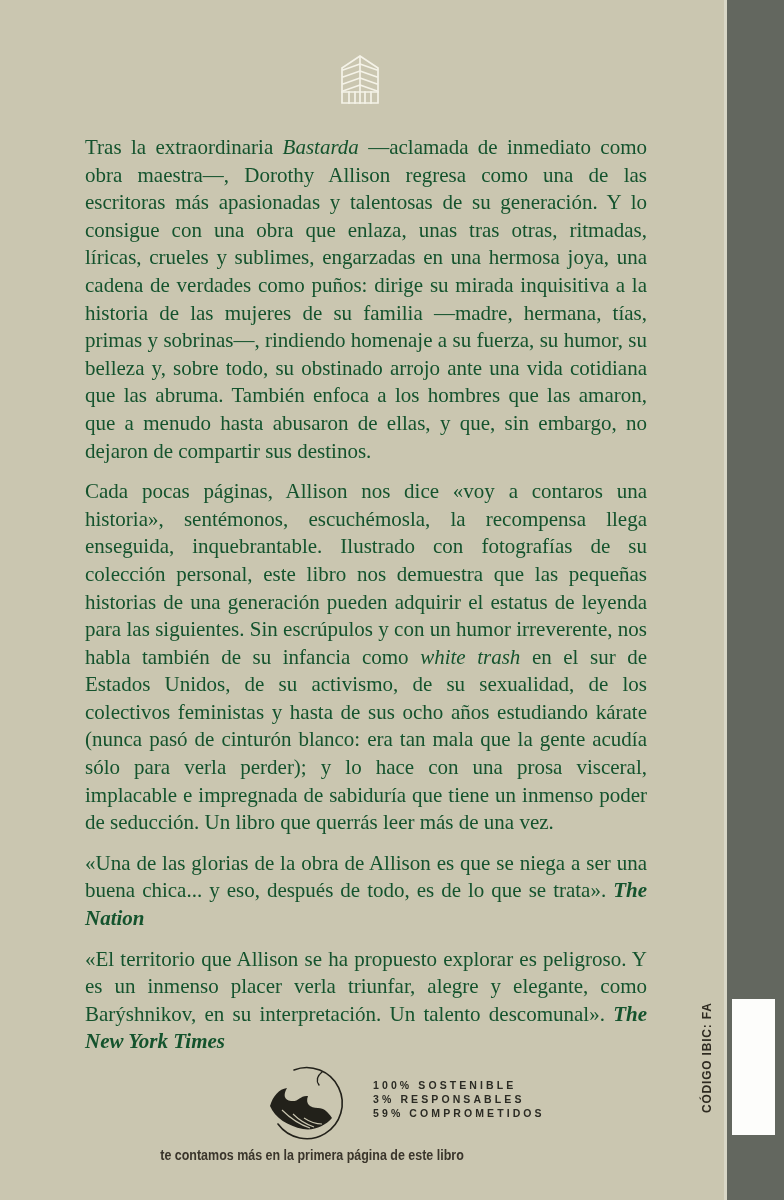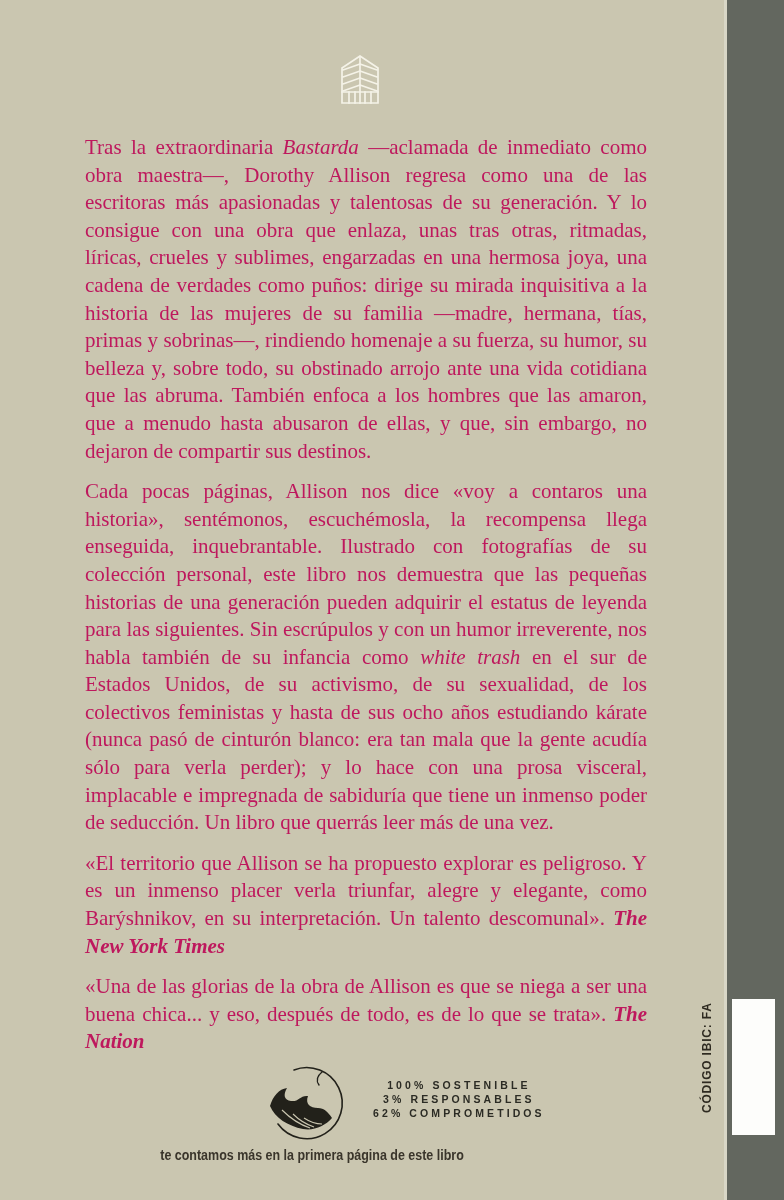--- a/index.html
+++ b/index.html
@@ -14,33 +14,33 @@
   .barcode-box{position:absolute;top:999px;right:9px;width:43px;height:136px;background:#fdfdfb;}
   .ibic{
     position:absolute;left:700px;top:1113px;width:106px;
     transform:rotate(-90deg);transform-origin:0 0;
     font-family:"Liberation Sans", sans-serif;font-weight:bold;font-size:12px;
     letter-spacing:.8px;color:#2e2a20;white-space:nowrap;text-align:center;
   }
   
   .pub-logo{position:absolute;left:341px;top:55px;width:38px;height:49px;}
   
-  .copy{position:absolute;left:85px;top:134px;width:562px;color:#be185d;}
+  .copy{position:absolute;left:85px;top:134px;width:562px;color:#14532d;}
   .copy p{
     margin:0 0 13px 0;font-size:21px;line-height:27.6px;text-align:justify;
     text-justify:inter-word;hyphens:auto;-webkit-hyphens:auto;
   }
   .copy .it{font-style:italic;}
   .copy .src{font-style:italic;font-weight:bold;}
   
   .eco-logo{position:absolute;left:266px;top:1062px;width:80px;height:80px;}
   .eco-lines{
     position:absolute;left:373px;top:1078px;
     font-family:"Liberation Sans", sans-serif;font-weight:bold;font-size:10.5px;
-    letter-spacing:3.1px;line-height:14px;color:#2b2b24;white-space:nowrap;text-align:center;
+    letter-spacing:3.1px;line-height:14px;color:#2b2b24;white-space:nowrap;
   }
   .tagline{
     position:absolute;left:312px;top:1147px;white-space:nowrap;
     transform:translateX(-50%) scaleX(.86);transform-origin:center;
     font-family:"Liberation Sans", sans-serif;font-weight:600;font-size:14.5px;
     color:#3a352b;
   }
 </style>
 </head>
 <body>
@@ -57,30 +57,30 @@
   <path d="M2 22 L19 16 M19 16 L36 22"></path>
   <path d="M2 29 L19 23 M19 23 L36 29"></path>
   <path d="M2 36 L19 30 M19 30 L36 36"></path>
   <path d="M1 37 L37 37"></path>
   <path d="M8 37 L8 48 M14 37 L14 48 M19 37 L19 48 M24 37 L24 48 M30 37 L30 48"></path>
 </svg>
 
 <div class="copy">
   <p><span>Tras la extraordinaria </span><span class="it">Bastarda</span><span> —aclamada de inmediato como obra maestra—, Dorothy Allison regresa como una de las escritoras más apasionadas y talentosas de su generación. Y lo consigue con una obra que enlaza, unas tras otras, ritmadas, líricas, crueles y sublimes, engarzadas en una hermosa joya, una cadena de verdades como puños: dirige su mirada inquisitiva a la historia de las mujeres de su familia —madre, hermana, tías, primas y sobrinas—, rindiendo homenaje a su fuerza, su humor, su belleza y, sobre todo, su obstinado arrojo ante una vida cotidiana que las abruma. También enfoca a los hombres que las amaron, que a menudo hasta abusaron de ellas, y que, sin embargo, no dejaron de compartir sus destinos.</span></p>
   <p><span>Cada pocas páginas, Allison nos dice «voy a contaros una historia», sentémonos, escuchémosla, la recompensa llega enseguida, inquebrantable. Ilustrado con fotografías de su colección personal, este libro nos demuestra que las pequeñas historias de una generación pueden adquirir el estatus de leyenda para las siguientes. Sin escrúpulos y con un humor irreverente, nos habla también de su infancia como </span><span class="it">white trash</span><span> en el sur de Estados Unidos, de su activismo, de su sexualidad, de los colectivos feministas y hasta de sus ocho años estudiando kárate (nunca pasó de cinturón blanco: era tan mala que la gente acudía sólo para verla perder); y lo hace con una prosa visceral, implacable e impregnada de sabiduría que tiene un inmenso poder de seducción. Un libro que querrás leer más de una vez.</span></p>
+  <p><span>«Una de las glorias de la obra de Allison es que se niega a ser una buena chica... y eso, después de todo, es de lo que se trata». </span><span class="src">The Nation</span></p>
   <p><span>«El territorio que Allison se ha propuesto explorar es peligroso. Y es un inmenso placer verla triunfar, alegre y elegante, como Barýshnikov, en su interpretación. Un talento descomunal». </span><span class="src">The New York Times</span></p>
-  <p><span>«Una de las glorias de la obra de Allison es que se niega a ser una buena chica... y eso, después de todo, es de lo que se trata». </span><span class="src">The Nation</span></p>
 </div>
 
 <svg class="eco-logo" viewBox="0 0 80 80">
   <path d="M28 8 A 35.5 35.5 0 1 1 12 62" fill="none" stroke="#22211a" stroke-width="1.6" stroke-linecap="round"></path>
   <path d="M56 10 C 51 14 50 19 53 23" fill="none" stroke="#22211a" stroke-width="1.4" stroke-linecap="round"></path>
   <path d="M4 44 C 7 34 13 27 21 26 C 17 33 18 38 25 39 C 33 40 34 33 42 34 C 39 42 44 46 52 46 C 58 46 62 50 66 56 C 59 64 48 69 37 67 C 22 64 9 56 4 44 Z" fill="#22211a"></path>
   <path d="M16 48 C 24 56 32 62 44 66" fill="none" stroke="#cac6b0" stroke-width="1.1"></path>
   <path d="M27 52 C 33 58 39 62 48 65" fill="none" stroke="#cac6b0" stroke-width="1.1"></path>
   <path d="M38 56 C 44 60 50 62 56 62" fill="none" stroke="#cac6b0" stroke-width="1.1"></path>
 </svg>
 <div class="eco-lines">
   <div>100% SOSTENIBLE</div>
   <div>3% RESPONSABLES</div>
-  <div>62% COMPROMETIDOS</div>
+  <div>59% COMPROMETIDOS</div>
 </div>
 <div class="tagline">te contamos más en la primera página de este libro</div>
 
 </body></html>

